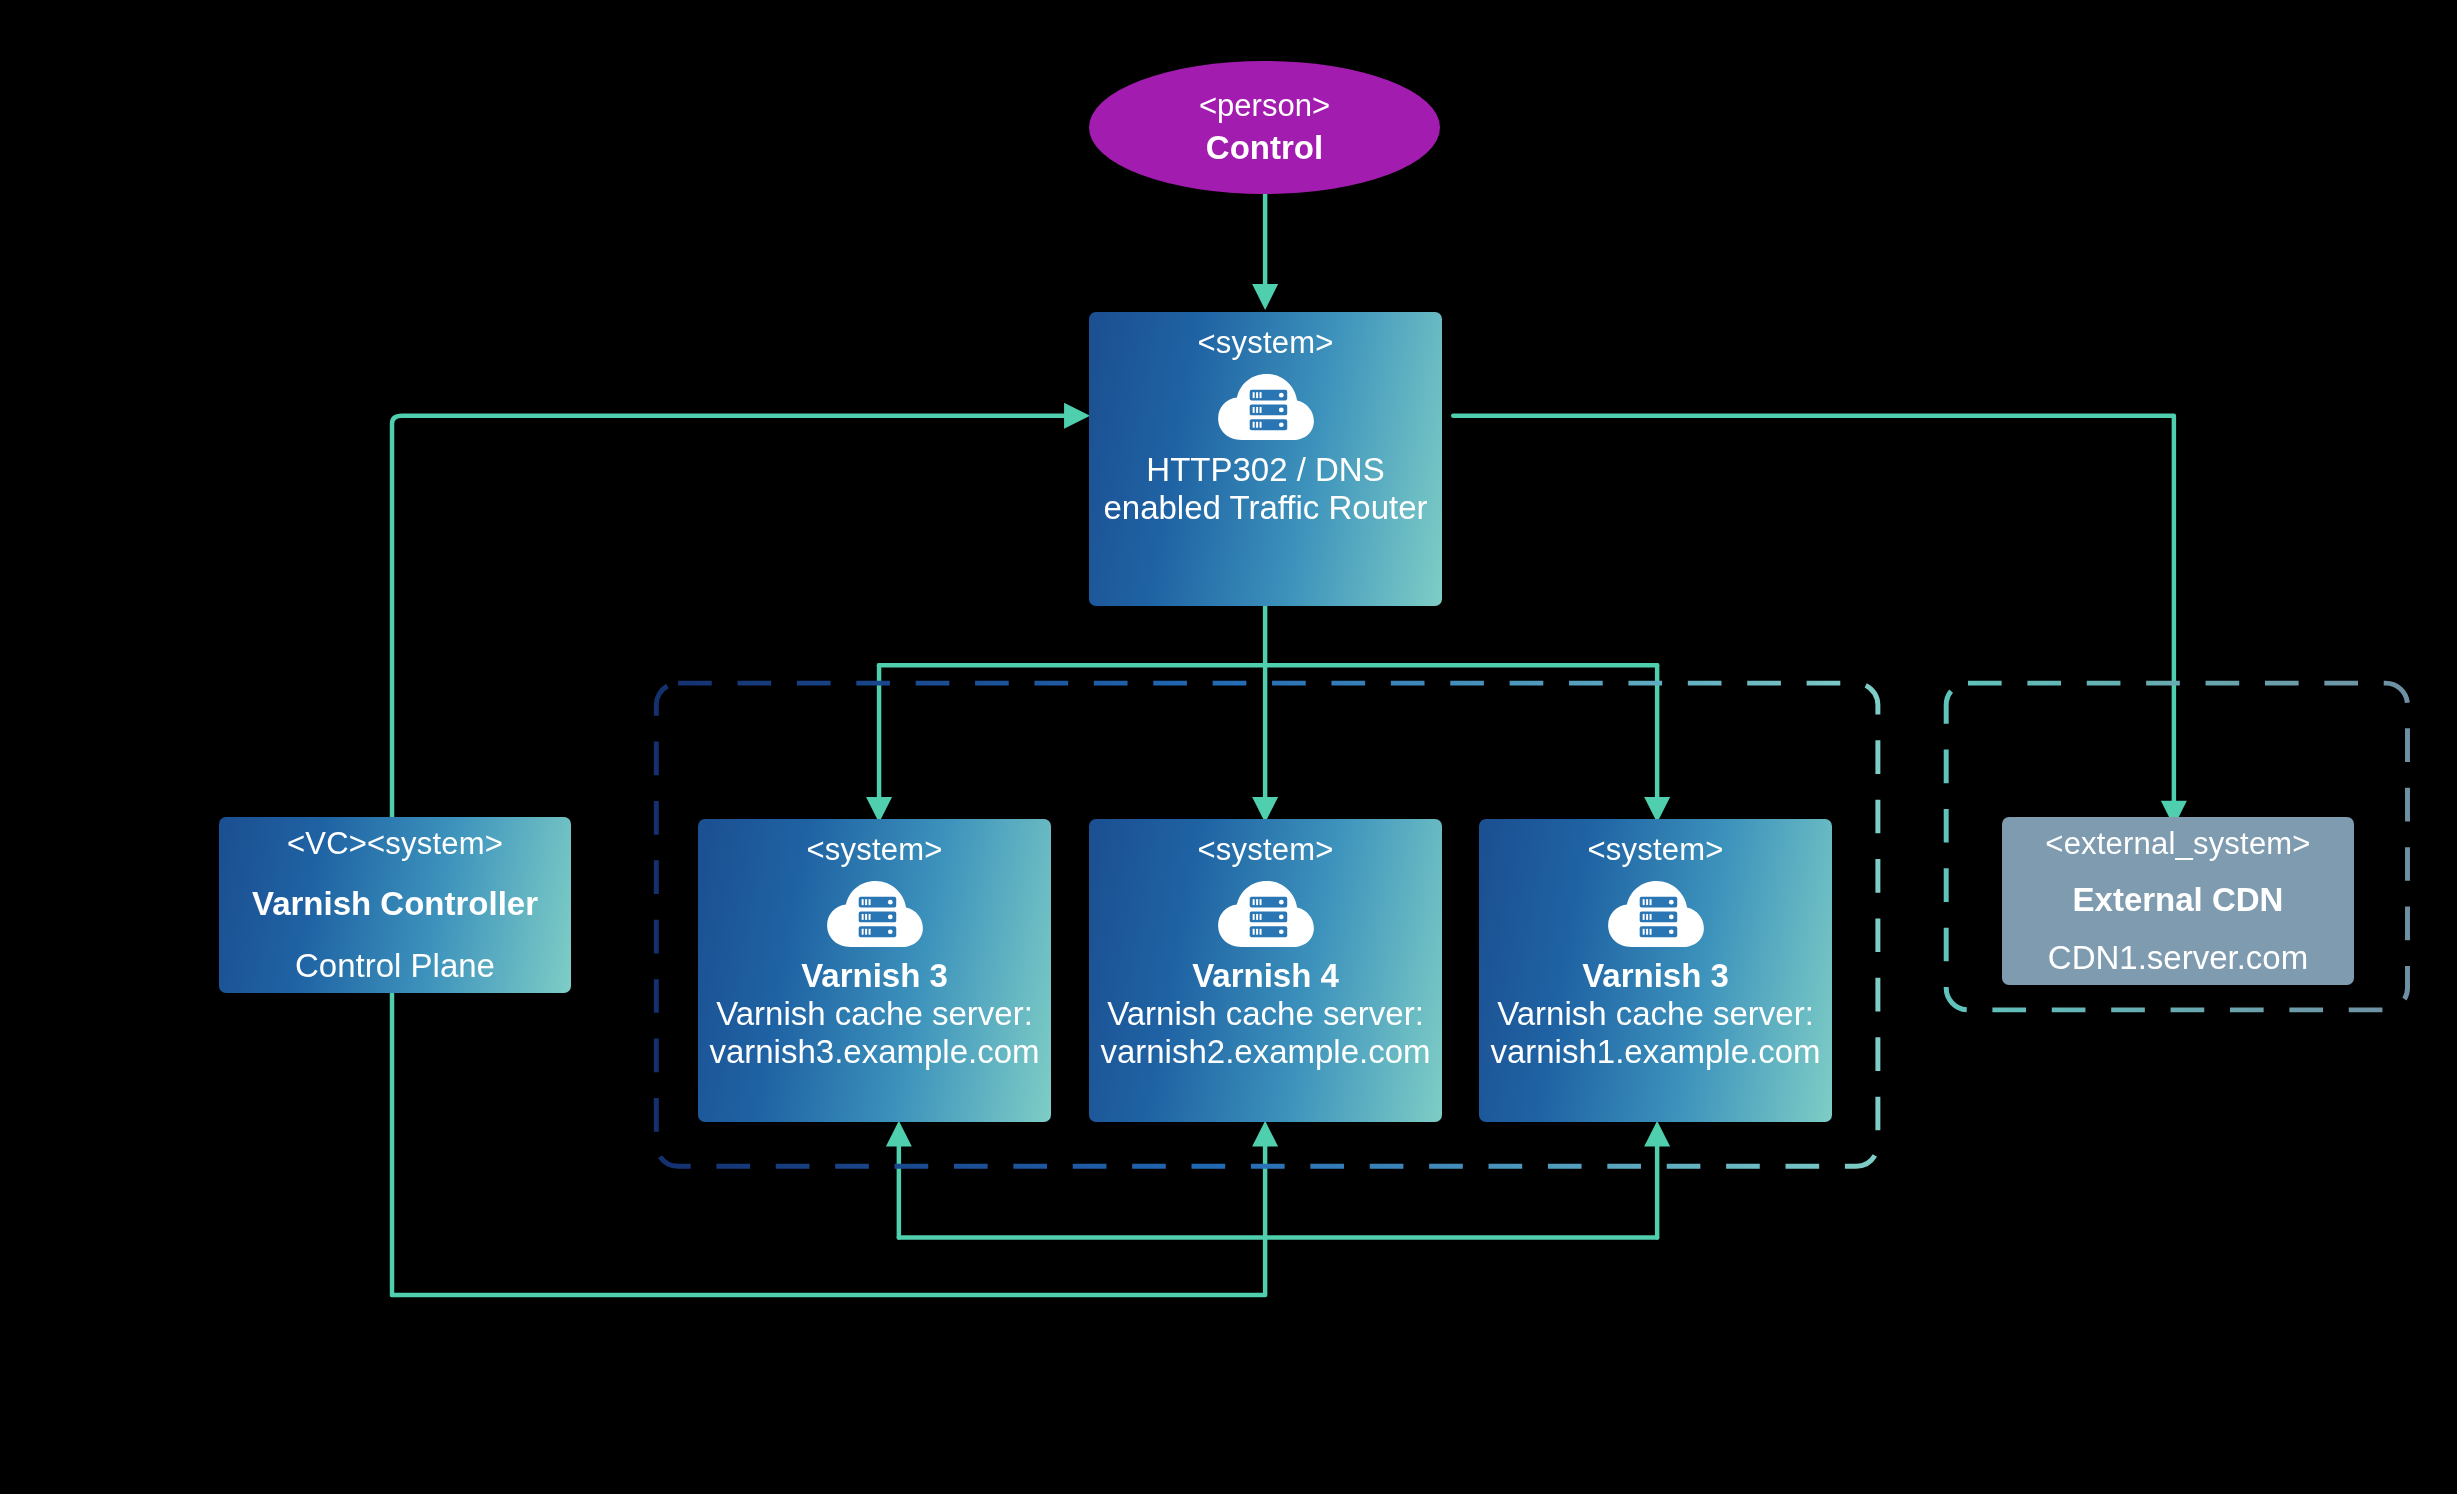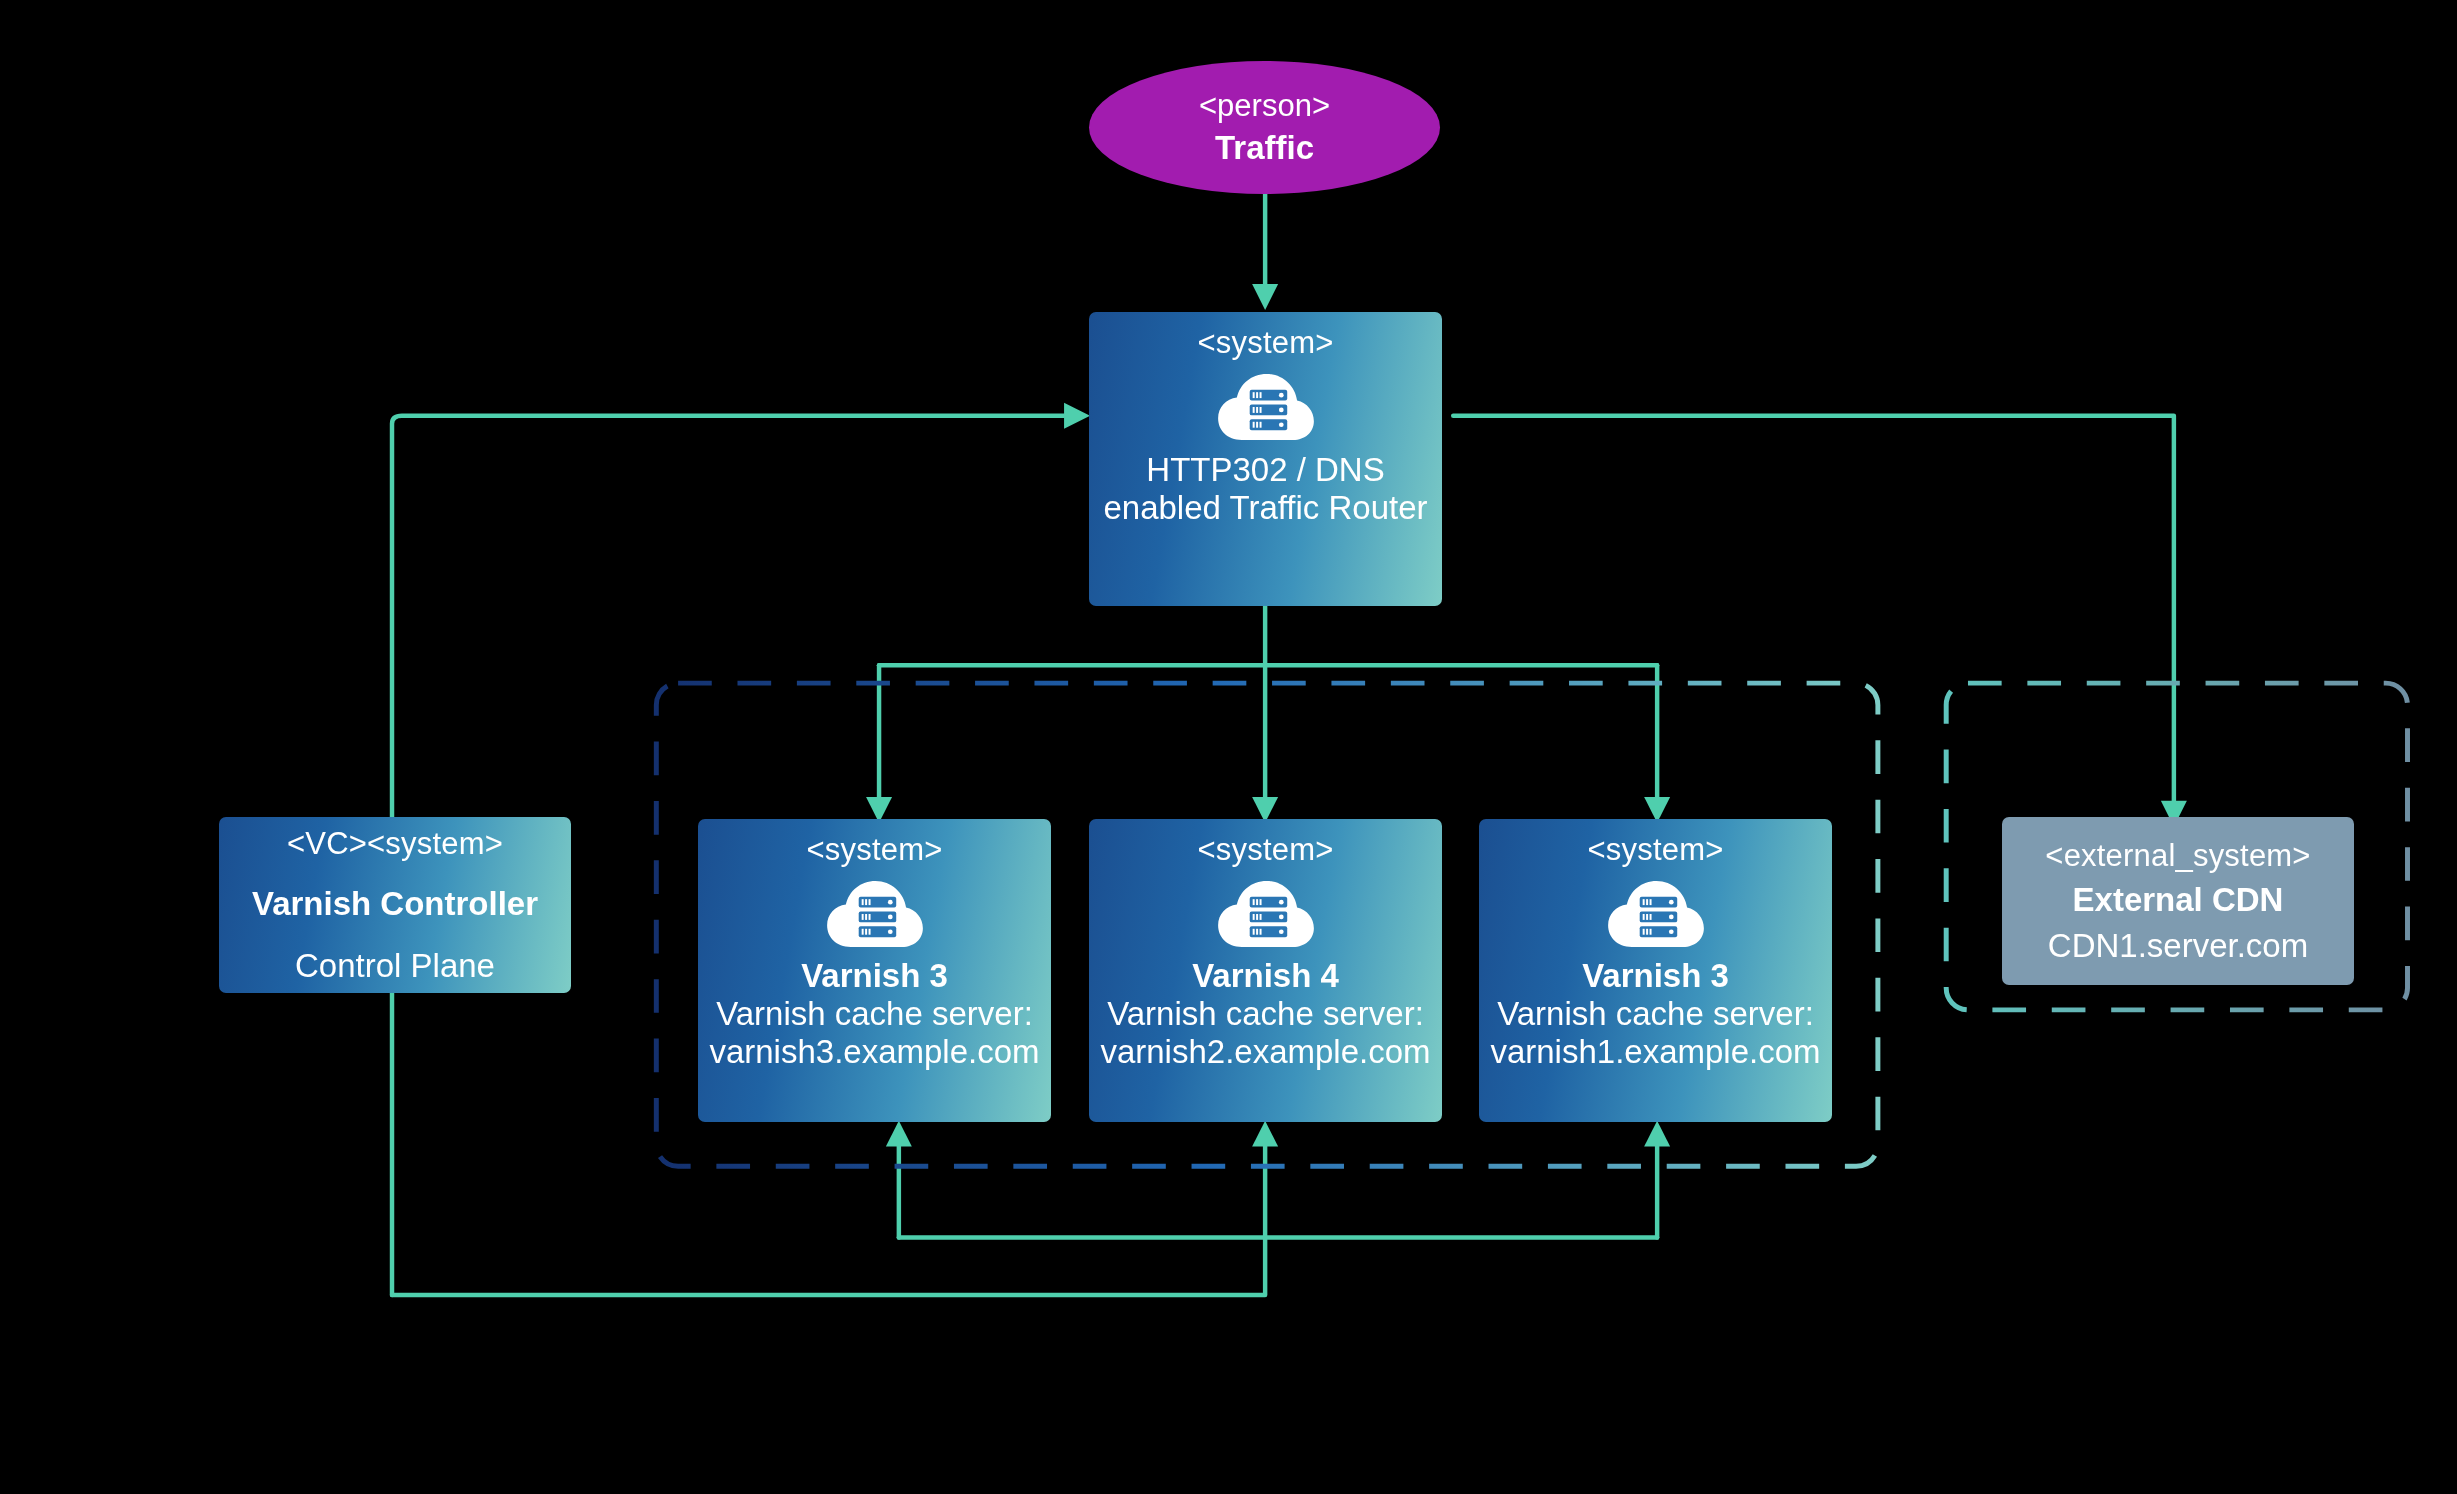--- a/index.html
+++ b/index.html
@@ -66,21 +66,21 @@
 
       <path d="M 396 1308 L 1278 1308 L 1278 1145" marker-end="url(#ah)"></path>
     </g>
 
     <rect x="663" y="690" width="1234" height="488" rx="22" ry="22" fill="none" stroke="url(#dashgrad)" stroke-width="5" stroke-dasharray="34 26"></rect>
     <rect x="1966" y="690" width="466" height="330" rx="22" ry="22" fill="none" stroke="url(#dashgrad2)" stroke-width="5" stroke-dasharray="34 26"></rect>
   </svg>
 
   <div class="person" style="left:1089px;top:61px;width:351px;height:133px;">
     <div class="stereo">&lt;person&gt;</div>
-    <div class="title">Traffic</div>
+    <div class="title">Control</div>
   </div>
 
   <div class="node sysnode" style="left:1089px;top:312px;width:353px;height:294px;">
     <div class="stereo">&lt;system&gt;</div>
     <span class="icon">
       <svg viewBox="0 0 104 78" width="103" height="77">
         <path fill="#ffffff" d="M28 74 C13 74 4 64 4 52 C4 41 12 32 23 31 C26 17 38 7 53 7 C69 7 82 19 84 34 C94 36 101 45 101 55 C101 66 92 74 80 74 Z"></path>
         <g fill="#2a76b4">
           <rect x="36" y="23" width="38" height="11" rx="2"></rect>
           <rect x="36" y="38" width="38" height="11" rx="2"></rect>
@@ -198,20 +198,20 @@
             <circle cx="68" cy="43.5" r="2.4"></circle>
             <circle cx="68" cy="58.5" r="2.4"></circle>
         </g>
       </svg>
     </span>
     <div class="title">Varnish 3</div>
     <div class="desc">Varnish cache server:</div>
     <div class="desc">varnish1.example.com</div>
   </div>
 
-  <div class="node graynode" style="left:2002px;top:817px;width:352px;height:168px;justify-content:center;gap:8px;">
+  <div class="node graynode" style="left:2002px;top:817px;width:352px;height:168px;justify-content:center;gap:20px;">
     <div class="stereo">&lt;external_system&gt;</div>
     <div class="title">External CDN</div>
     <div class="desc">CDN1.server.com</div>
   </div>
 
 </div>
 
 
 </body></html>

